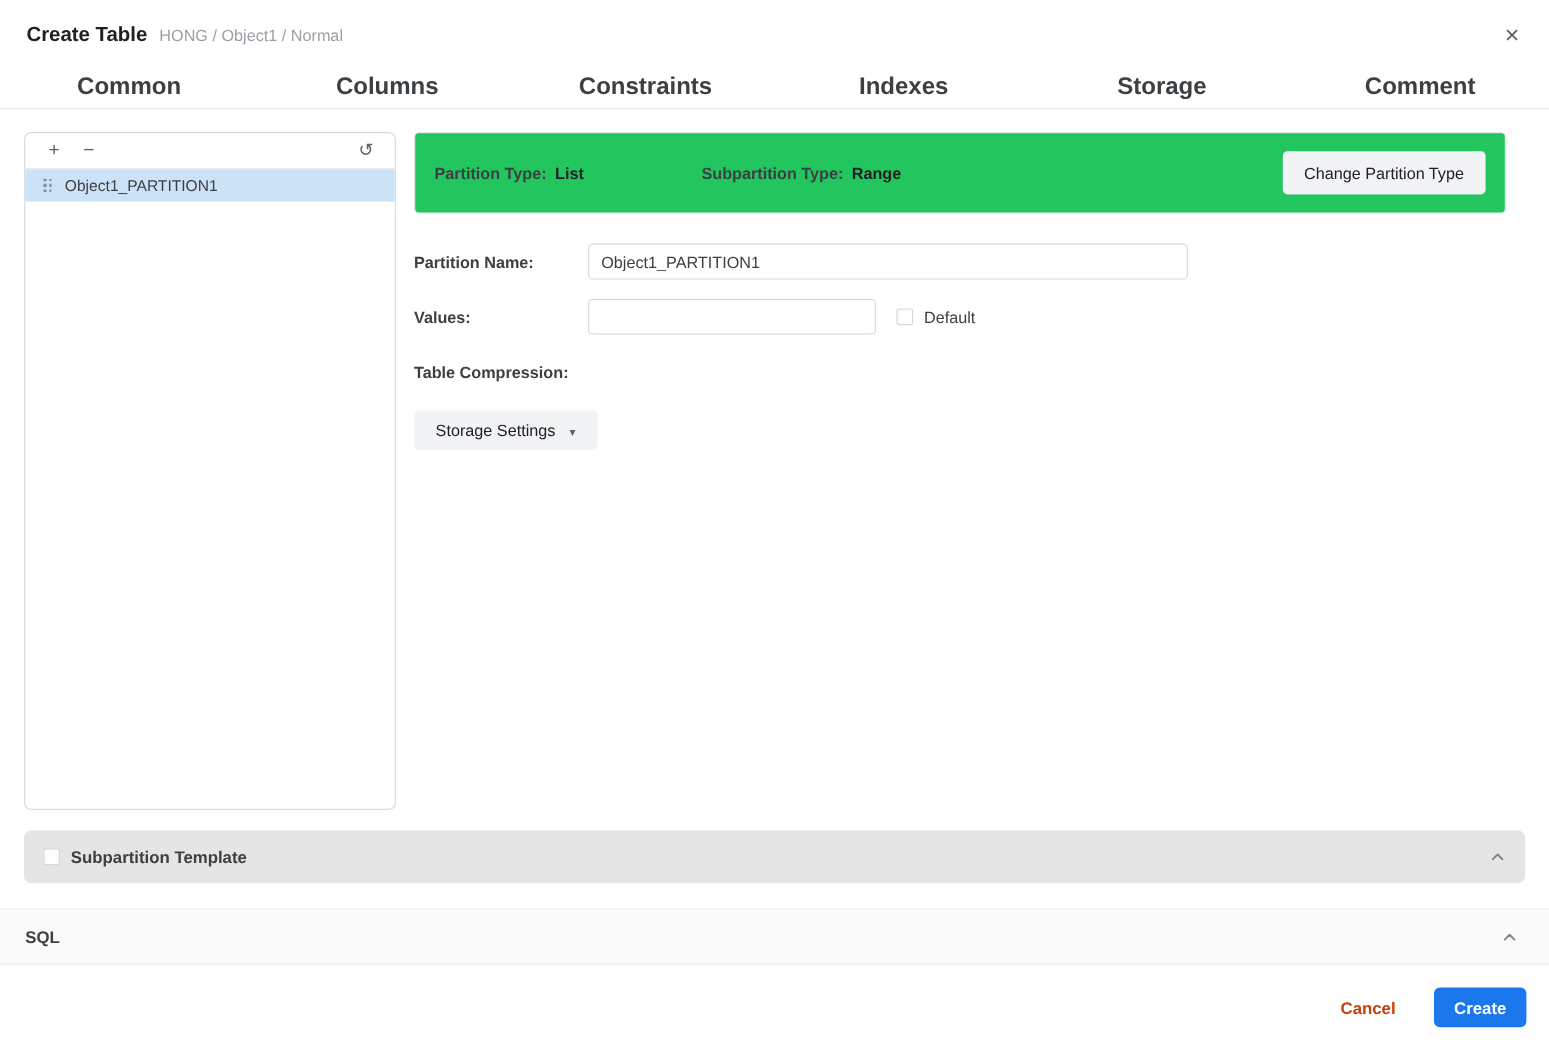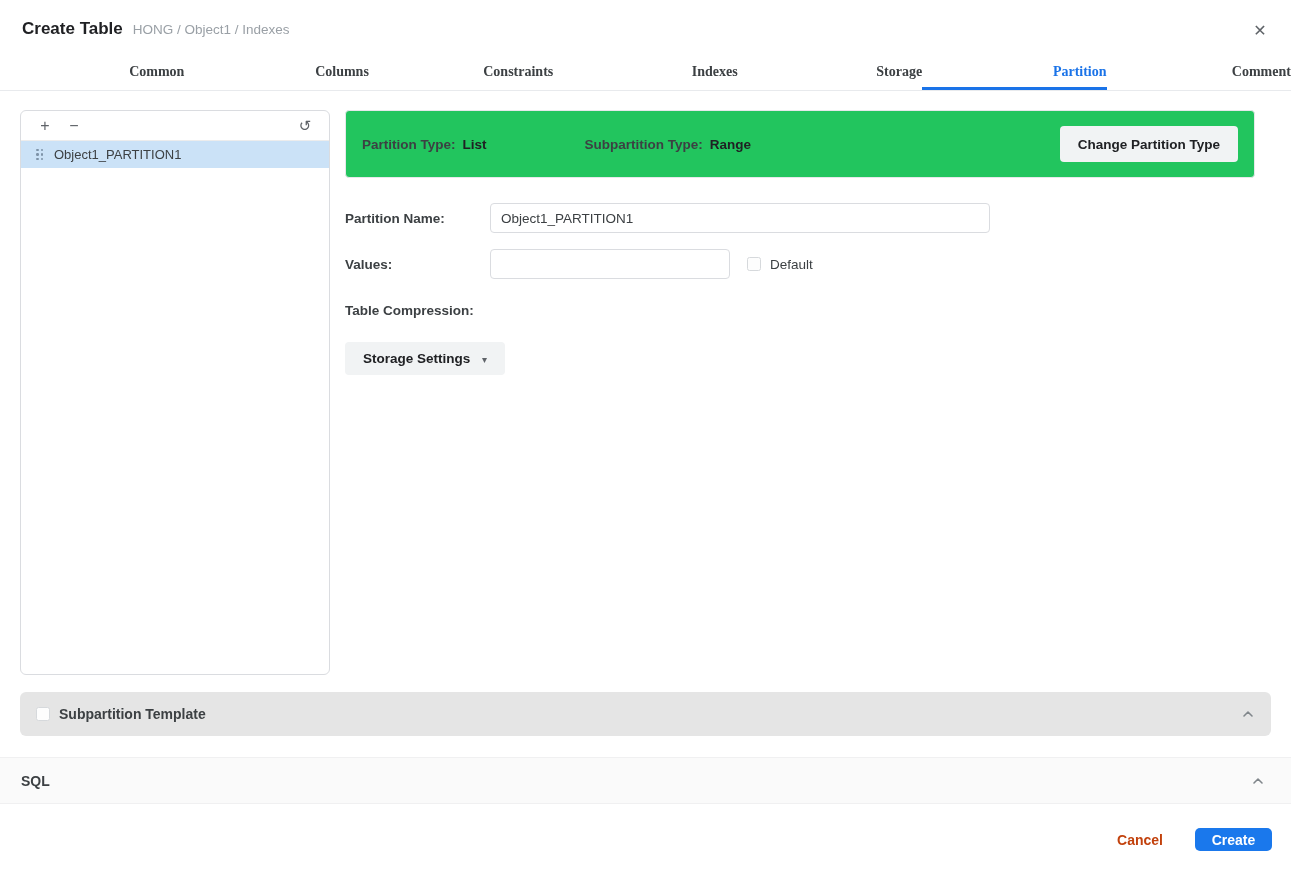--- a/index.html
+++ b/index.html
@@ -24,24 +24,23 @@
     width: 22px; height: 22px; line-height: 22px; text-align: center;
     font-size: 16px; color: #5f6368; cursor: pointer;
   }
 
   
   .tab-bar {
     position: absolute; left: 0; top: 58px; width: 100%; height: 33px;
     display: flex; border-bottom: 1px solid #e8eaed;
   }
   .tab {
-    flex: 1; text-align: right; font-size: 14px; font-weight: 600;
+    flex: 1; text-align: center; font-size: 20px; font-weight: 600;
     color: #3c4043; line-height: 28px; cursor: pointer;
     border-bottom: 3px solid transparent;
-    font-family: Liberation Serif, serif;
   }
   .tab.active { color: #1a73e8; border-bottom-color: #1a73e8; }
 
   
   .left-panel {
     position: absolute; left: 20px; top: 110px; width: 310px; height: 565px;
     border: 1px solid #dadce0; border-radius: 6px; background: #fff;
     overflow: hidden;
   }
   .lp-toolbar {
@@ -70,21 +69,21 @@
   .info-bar {
     position: absolute; left: 345px; top: 110px; width: 910px; height: 68px;
     border: 1px solid #e6e8ea; border-radius: 4px;
     display: flex; align-items: center; padding: 0 16px; background: #22c55e;
   }
   .info-label { font-size: 13.5px; font-weight: 600; color: #3c4043; }
   .info-value { font-size: 13.5px; font-weight: 700; color: #202124; margin-left: 7px; }
   .info-gap { margin-left: 98px; }
   .btn-gray {
     background: #f1f3f4; border: none; border-radius: 4px;
-    font-family: inherit; font-size: 13.5px; font-weight: 700; color: #202124;
+    font-family: inherit; font-size: 13.5px; font-weight: 400; color: #202124;
     height: 36px; padding: 0 18px; cursor: pointer;
   }
   .change-type-btn { margin-left: auto; }
 
   
   .form-area { position: absolute; left: 345px; top: 203px; width: 910px; }
   .form-row { display: flex; align-items: center; height: 30px; margin-bottom: 16px; }
   .form-label { width: 145px; font-size: 13.5px; font-weight: 600; color: #3c4043; }
   .text-input {
     height: 30px; border: 1px solid #dadce0; border-radius: 4px;
@@ -134,39 +133,38 @@
     display: flex; align-items: center; justify-content: flex-end; padding-right: 19px;
   }
   .cancel-btn {
     background: none; border: none; font-family: Liberation Sans, sans-serif;
     font-size: 14px; font-weight: 600; color: #c2410c; cursor: pointer;
     margin-right: 32px;
   }
   .create-btn {
     background: #1a78ec; border: none; border-radius: 5px;
     font-family: inherit; font-size: 14px; font-weight: 600; color: #ffffff;
-    width: 77px; height: 23px; cursor: pointer;
+    width: 77px; height: 33px; cursor: pointer;
   }
 </style>
 </head>
 <body>
 
 <div class="dlg-header">
   <span class="dlg-title">Create Table</span>
-  <span class="dlg-breadcrumb">HONG / Object1 / Indexes</span>
+  <span class="dlg-breadcrumb">HONG / Object1 / Normal</span>
 </div>
 <div class="close-btn">✕</div>
 
 <div class="tab-bar">
   <div class="tab">Common</div>
   <div class="tab">Columns</div>
   <div class="tab">Constraints</div>
   <div class="tab">Indexes</div>
   <div class="tab">Storage</div>
-  <div class="tab active">Partition</div>
   <div class="tab">Comment</div>
 </div>
 
 <div class="left-panel">
   <div class="lp-toolbar">
     <span class="lp-icon">+</span>
     <span class="lp-icon minus">−</span>
     <span class="lp-icon lp-refresh">↺</span>
   </div>
   <div class="lp-list">

